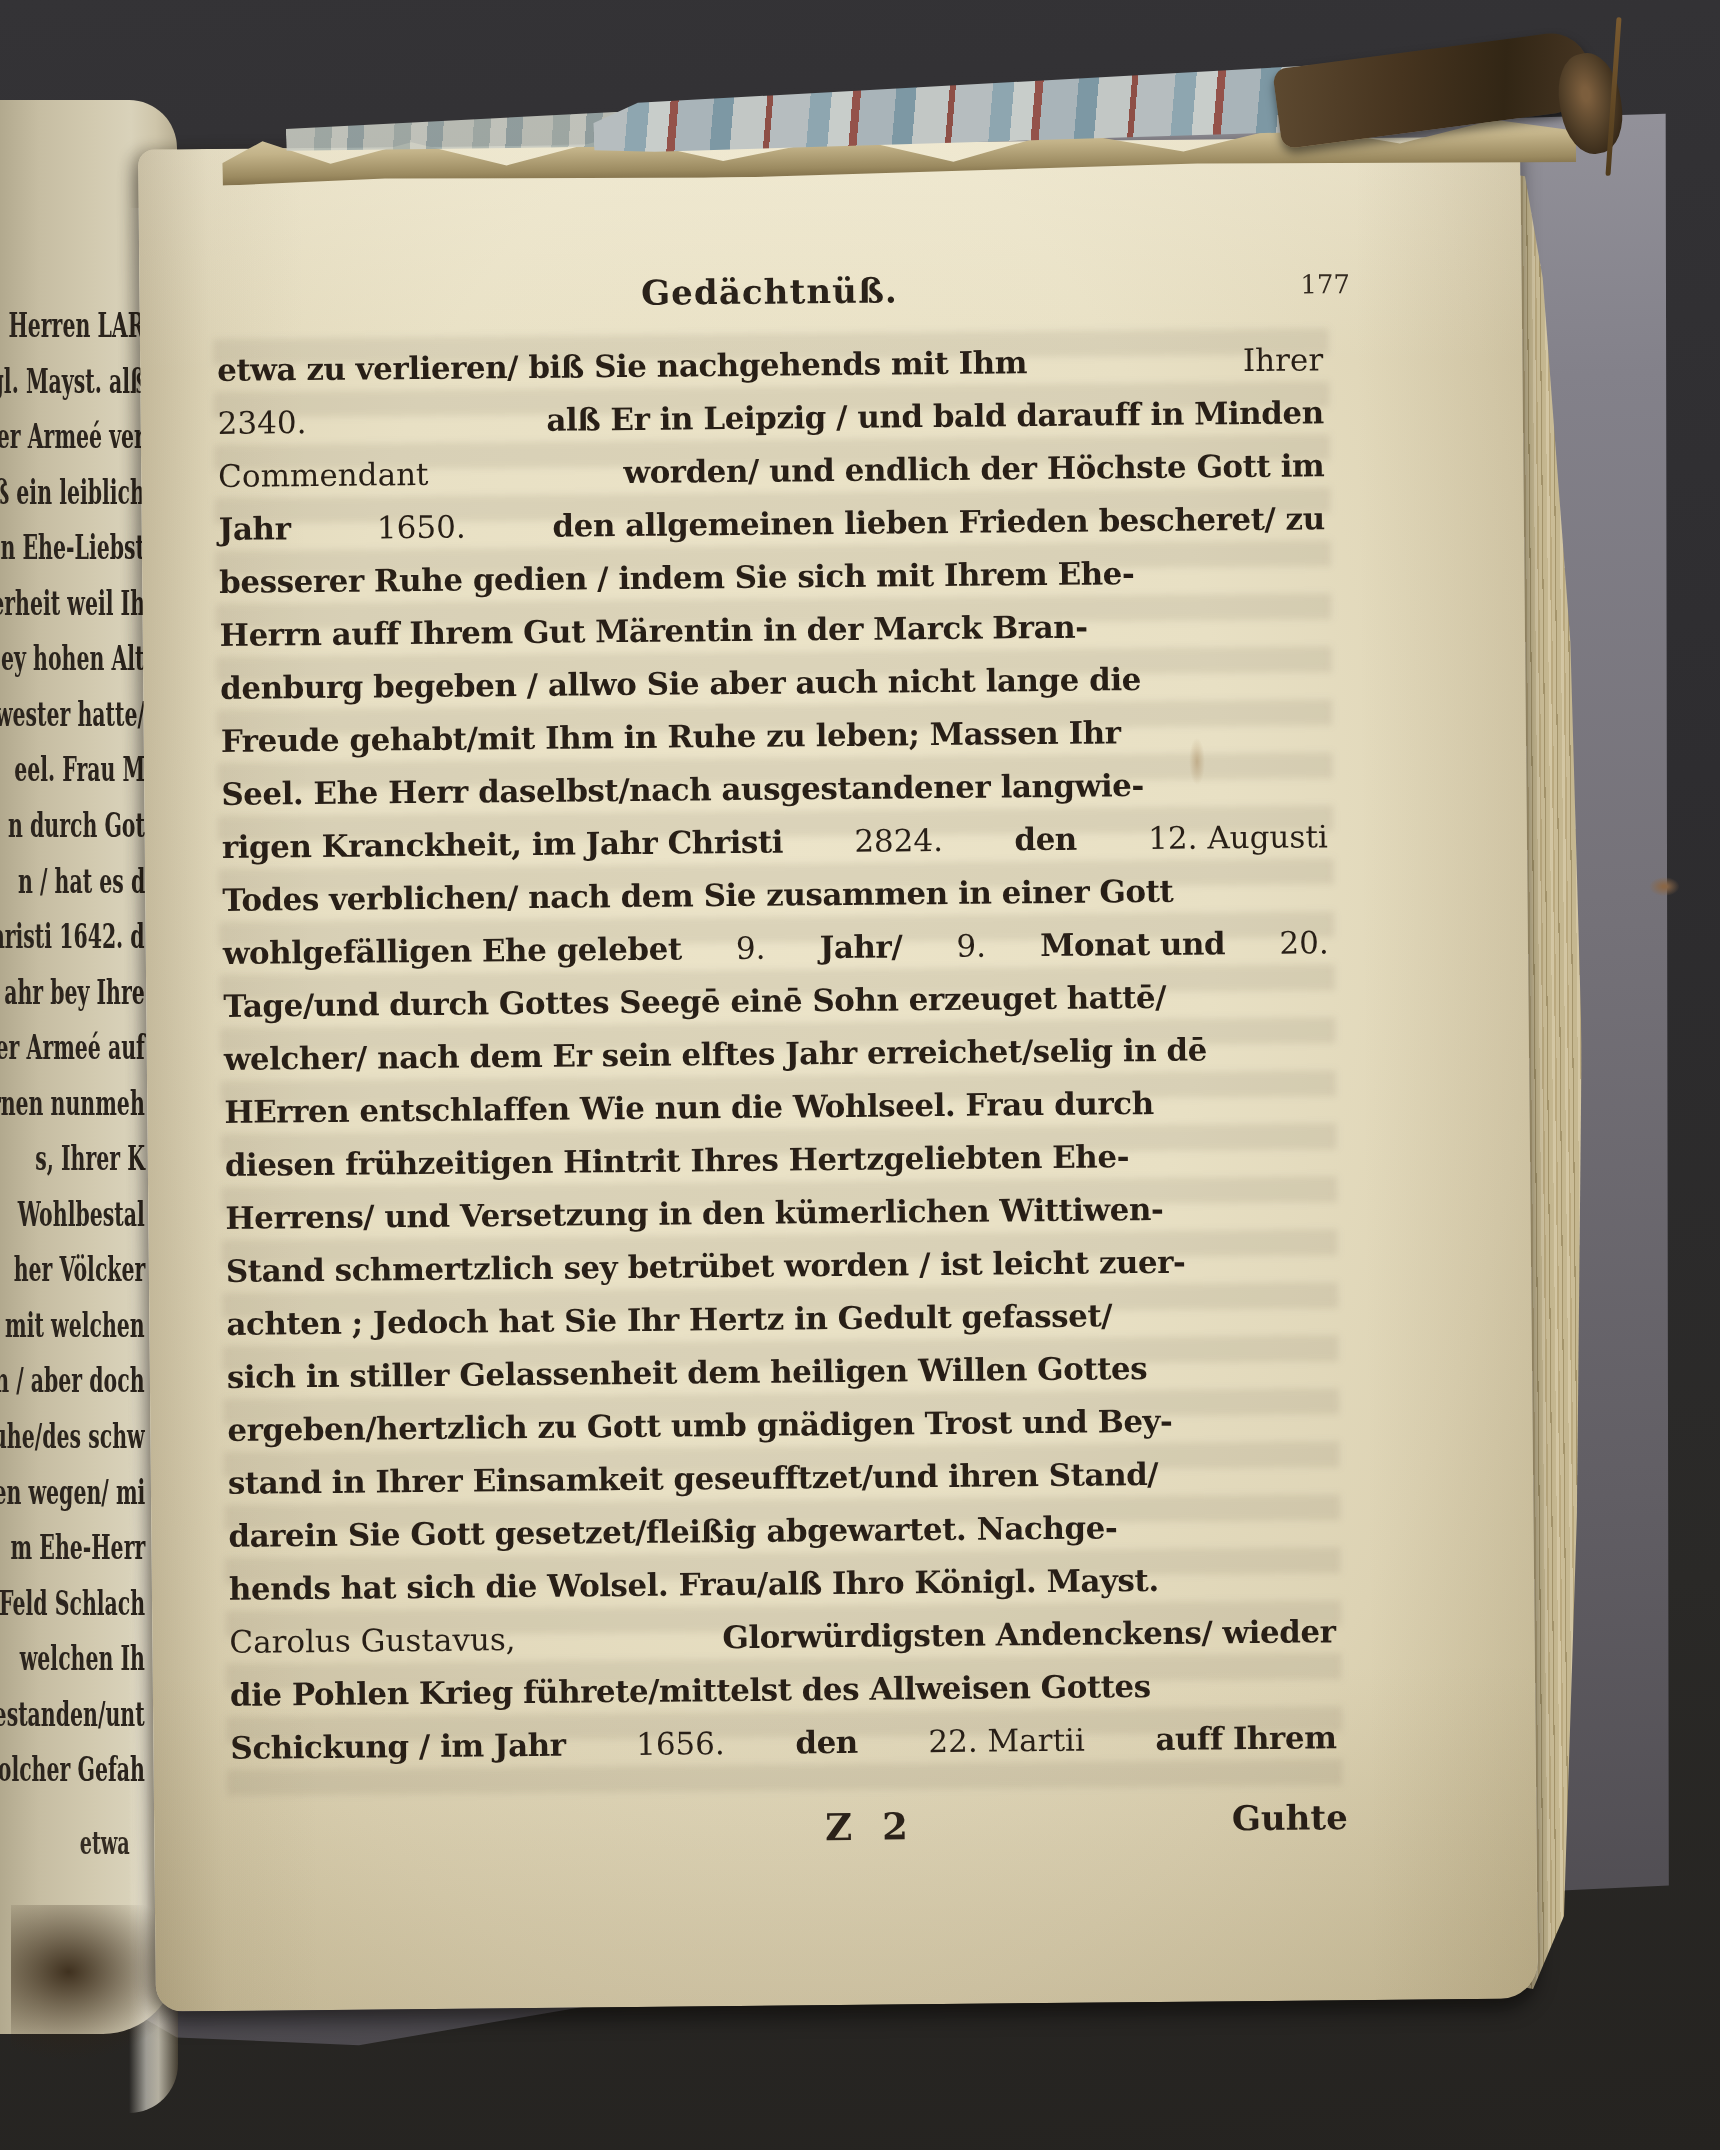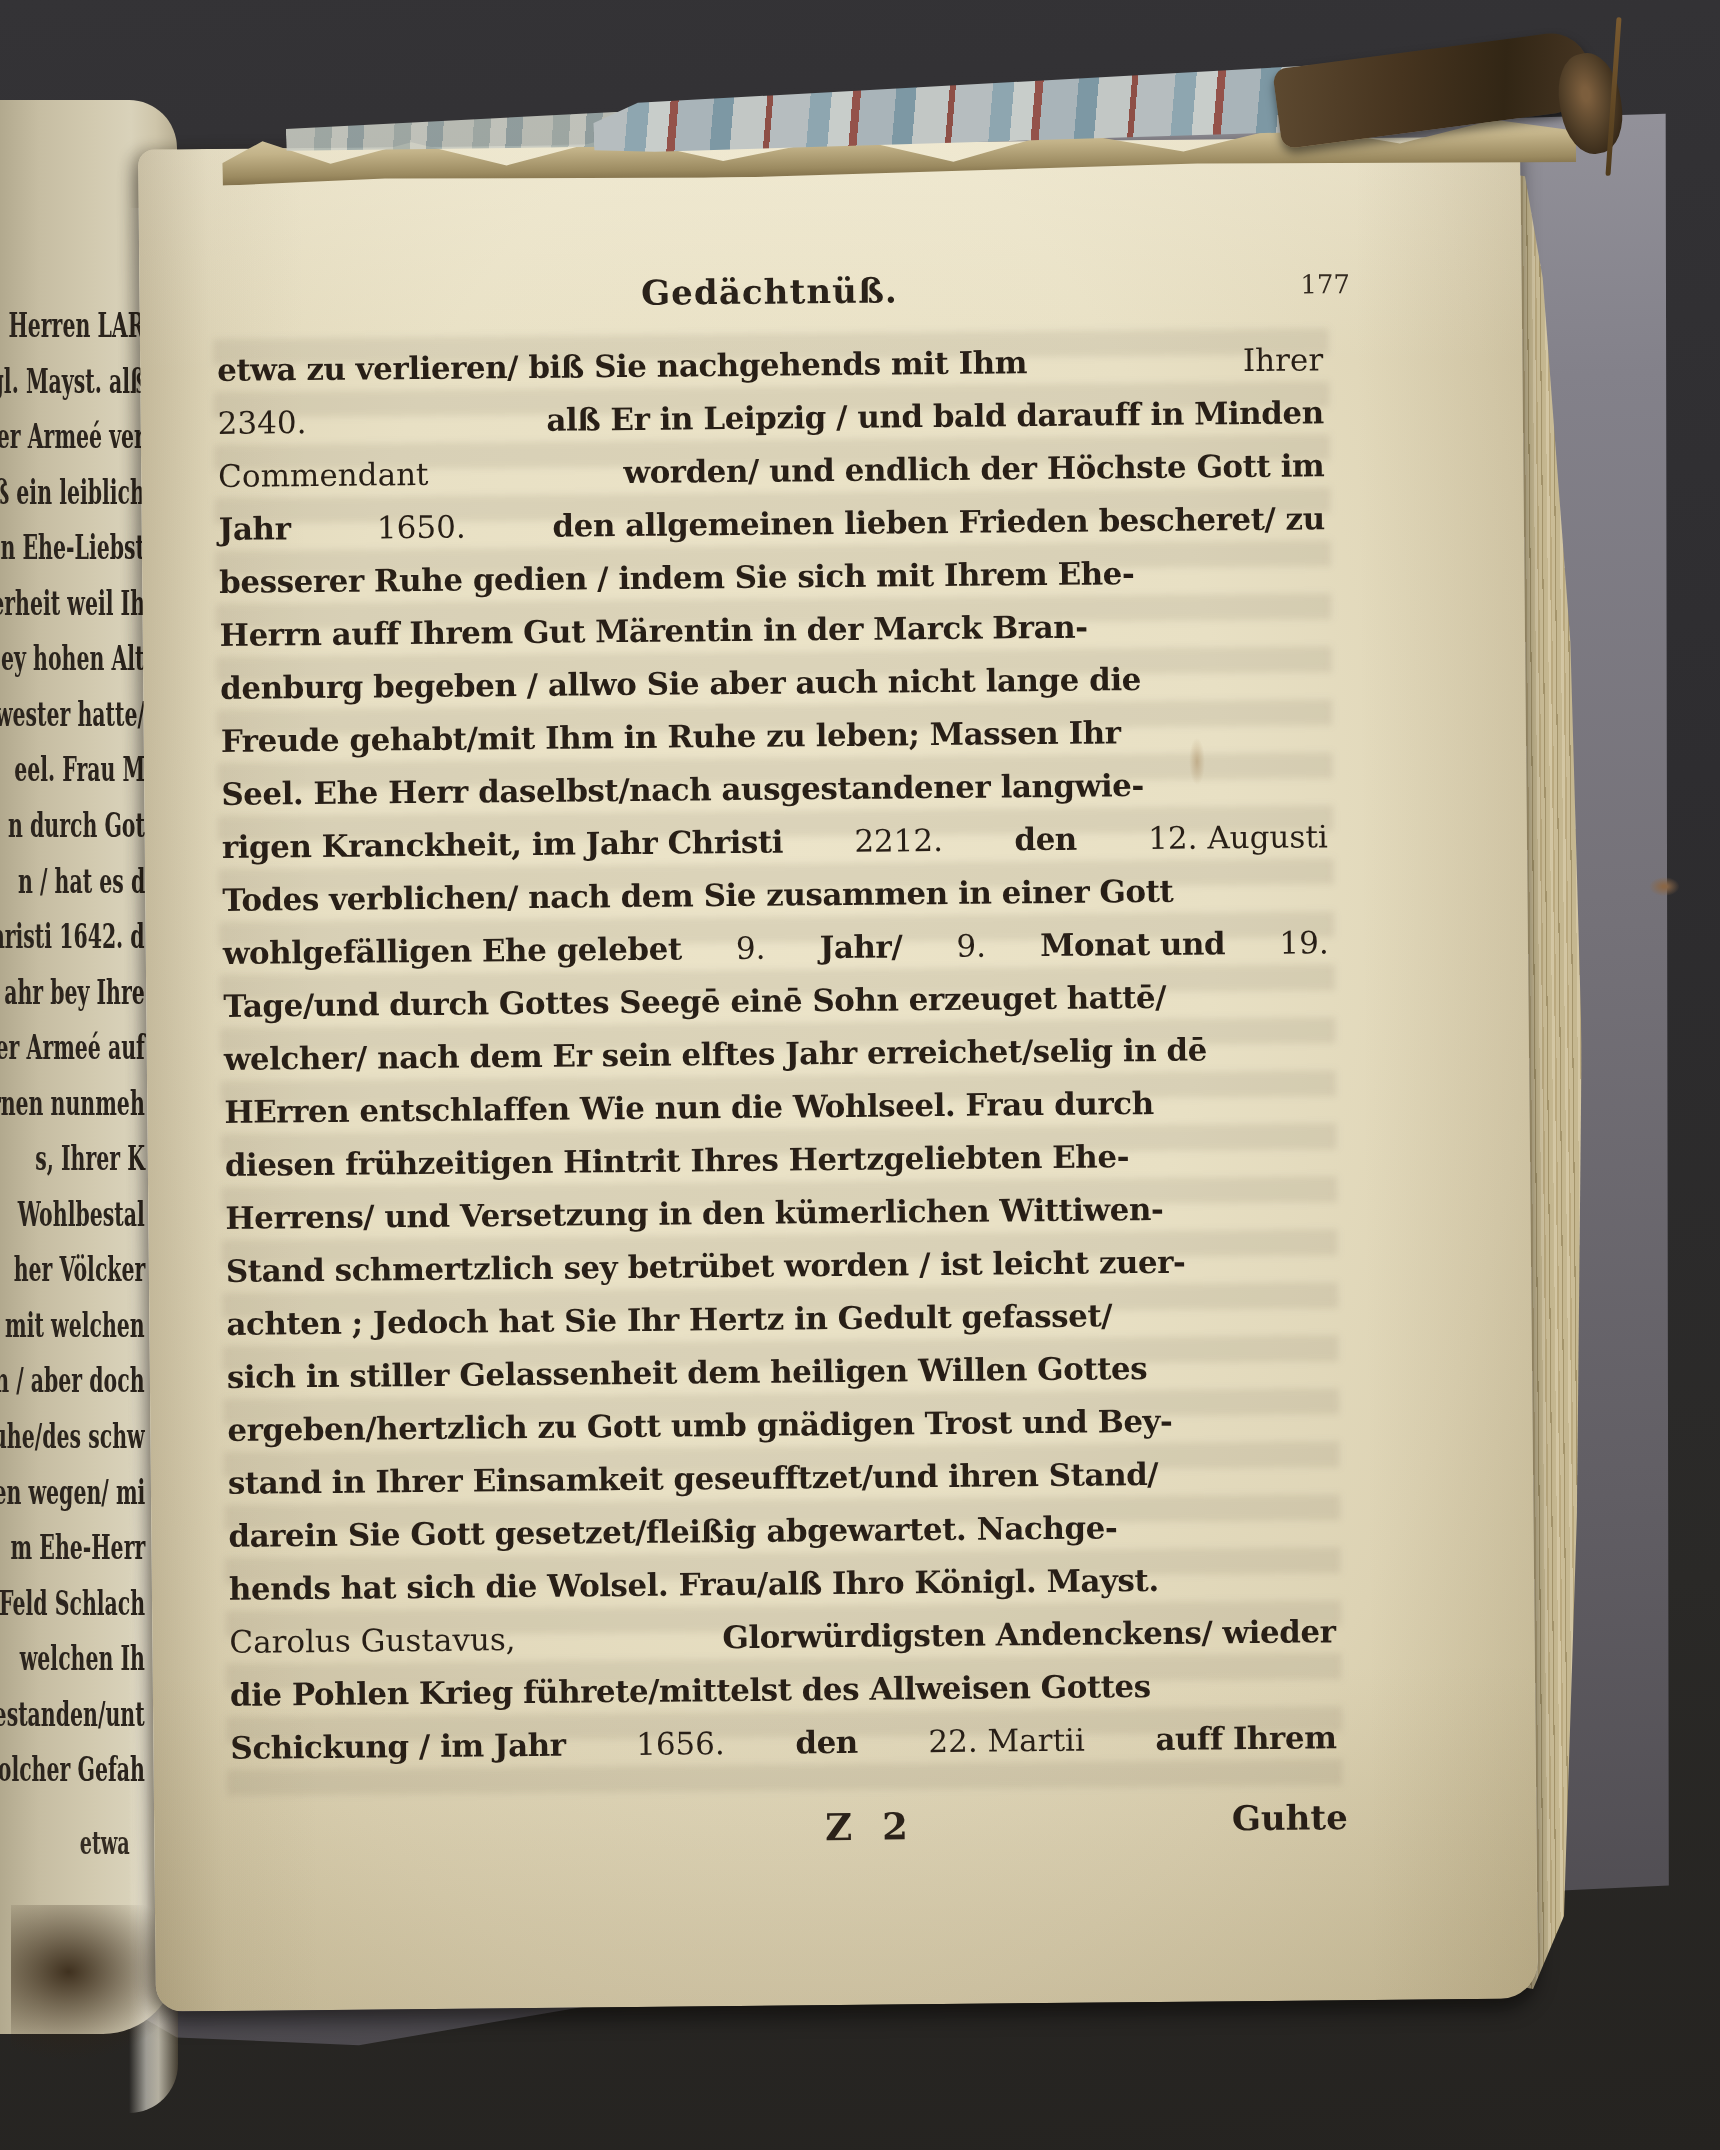--- a/index.html
+++ b/index.html
@@ -216,34 +216,34 @@
           <span class="seg-fraktur">denburg begeben / allwo Sie aber auch nicht lange die</span>
         </div>
         <div class="body-line">
           <span class="seg-fraktur">Freude gehabt/mit Ihm in Ruhe zu leben; Massen Ihr</span>
         </div>
         <div class="body-line">
           <span class="seg-fraktur">Seel. Ehe Herr daselbst/nach ausgestandener langwie-</span>
         </div>
         <div class="body-line">
           <span class="seg-fraktur">rigen Kranckheit, im Jahr Christi </span>
-          <span class="seg-antiqua">2212.</span>
+          <span class="seg-antiqua">2824.</span>
           <span class="seg-fraktur"> den </span>
           <span class="seg-antiqua">12. Augusti</span>
         </div>
         <div class="body-line">
           <span class="seg-fraktur">Todes verblichen/ nach dem Sie zusammen in einer Gott</span>
         </div>
         <div class="body-line">
           <span class="seg-fraktur">wohlgefälligen Ehe gelebet </span>
           <span class="seg-antiqua">9.</span>
           <span class="seg-fraktur"> Jahr/ </span>
           <span class="seg-antiqua">9.</span>
           <span class="seg-fraktur"> Monat und </span>
-          <span class="seg-antiqua">19.</span>
+          <span class="seg-antiqua">20.</span>
         </div>
         <div class="body-line">
           <span class="seg-fraktur">Tage/und durch Gottes Seegē einē Sohn erzeuget hattē/</span>
         </div>
         <div class="body-line">
           <span class="seg-fraktur">welcher/ nach dem Er sein elftes Jahr erreichet/selig in dē</span>
         </div>
         <div class="body-line">
           <span class="seg-fraktur">HErren entschlaffen Wie nun die Wohlseel. Frau durch</span>
         </div>

